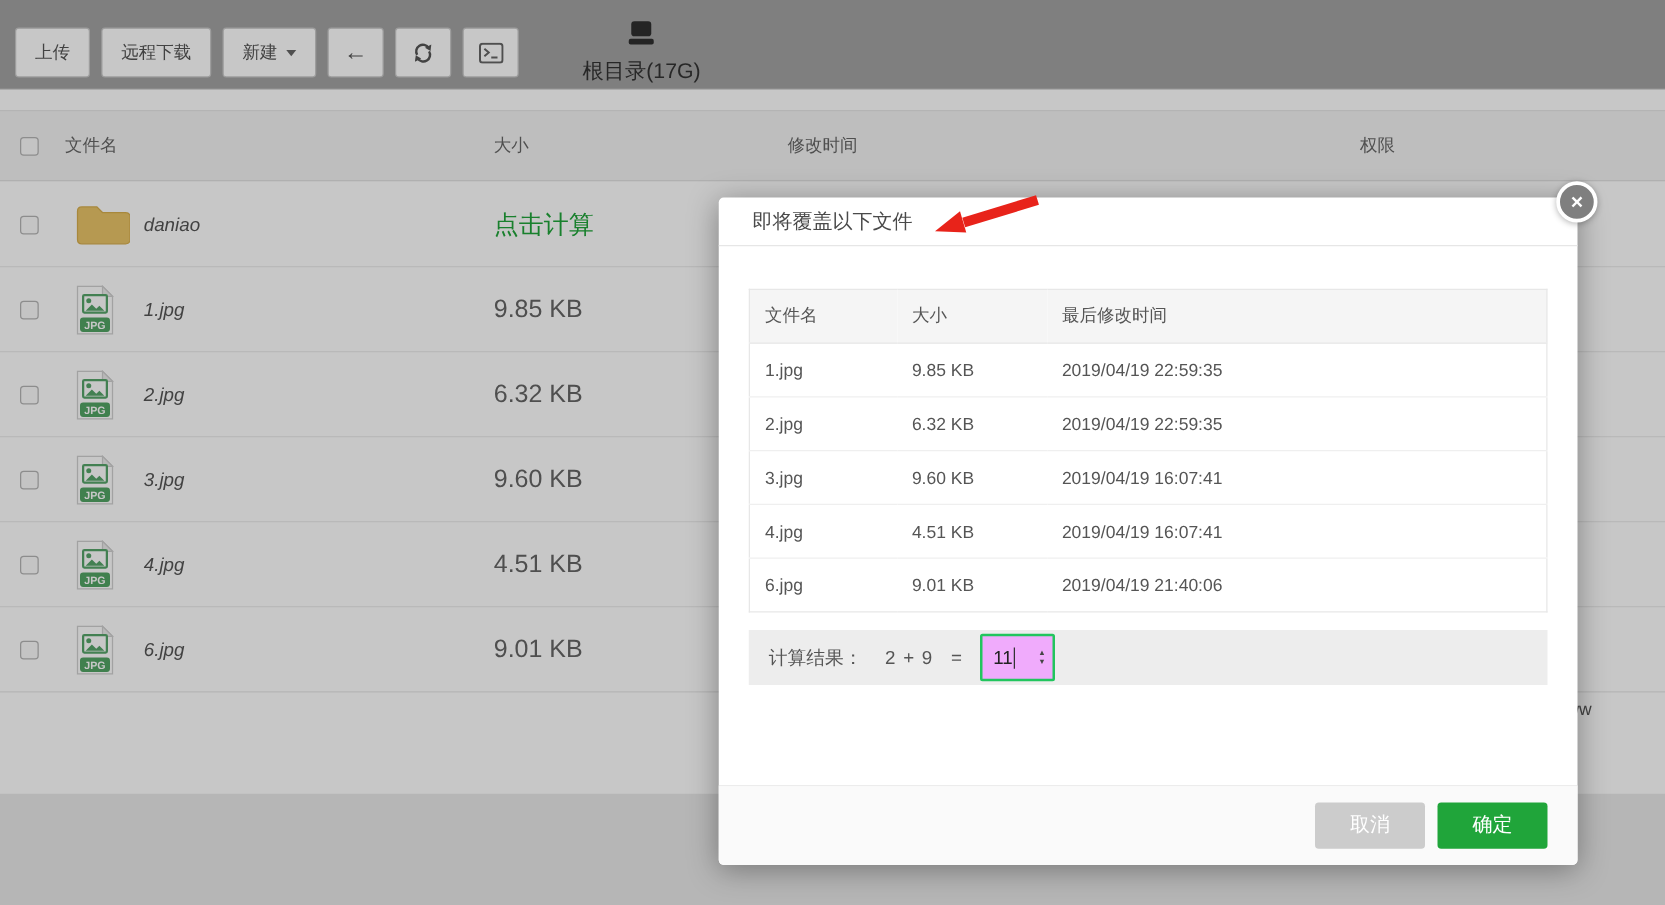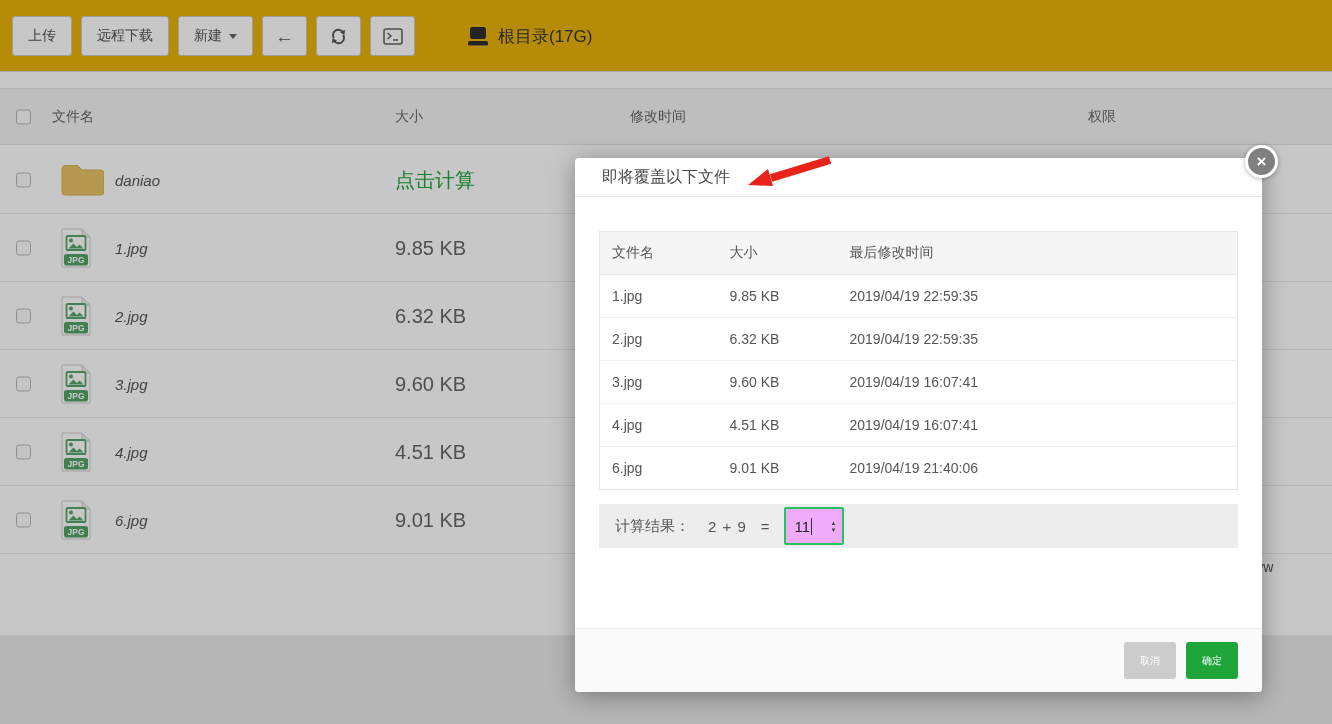--- a/index.html
+++ b/index.html
@@ -3,28 +3,28 @@
 <meta charset="utf-8">
 <style>
   * { box-sizing: border-box; margin: 0; padding: 0; }
   html,body { width:1332px; height:724px; overflow:hidden; }
   body {
     font-family: "Liberation Sans","DejaVu Sans",sans-serif;
     background:#e9e9e9; position:relative;
   }
   
   .panel { position:absolute; top:0; left:0; right:0; height:635px; background:#fff; }
-  .toolbar { position:absolute; top:0; left:0; right:0; height:72px; background:#eab308; border-bottom:1px solid #dcdcdc; }
+  .toolbar { position:absolute; top:0; left:0; right:0; height:72px; background:#a3a3a3; border-bottom:1px solid #dcdcdc; }
   .toolbar-row { display:flex; align-items:center; padding:16px 0 0 12px; gap:9px; }
   .tbtn { height:40px; background:#fff; border:1px solid #c9c9c9; border-radius:3px; color:#555;
           font-size:14px; display:flex; align-items:center; justify-content:center; padding:0 15px; gap:7px; cursor:pointer; }
   .tbtn.iconbtn { width:45px; padding:0; }
   .caret-down { width:0; height:0; border-left:4px solid transparent; border-right:4px solid transparent; border-top:5px solid #666; }
   .back-glyph { font-size:19px; line-height:1; color:#555; }
-  .path { display:flex; align-items:center; gap:8px; margin-left:42px; font-size:17px; color:#333; cursor:pointer; }
+  .path { display:flex; align-items:center; gap:8px; margin-left:42px; font-size:17px; color:#333; cursor:pointer;flex-direction:column; }
 
   .list-header { position:absolute; top:88px; left:0; right:0; height:57px; background:#f4f4f4;
                  border-top:1px solid #e7e7e7; border-bottom:1px solid #e2e2e2; font-size:14px; color:#666; }
   .abs { position:absolute; top:50%; transform:translateY(-50%); }
   .c-check { left:16px; } .c-name { left:52px; } .c-icon { left:60px; }
   .c-rowname { left:115px;font-style:italic; } .c-size { left:395px; } .c-mtime { left:630px; }
   .c-perm { left:1088px; } .c-owner { left:1243px;margin-top:47px; }
 
   .rows { position:absolute; top:146px; left:0; right:0; }
   .frow { position:relative; height:68px; background:#fff; border-bottom:1px solid #e9e9e9; }
@@ -59,21 +59,21 @@
   .num-input { width:60px; height:38px; border:2px solid #22c55e; background:#f0abfc; border-radius:2px;
                display:flex; align-items:center; padding-left:9px; font-size:15px; color:#222;
                position:relative; cursor:text; }
   .caret-bar { width:1px; height:17px; background:#333; margin-left:1px; }
   .spinner { position:absolute; right:5px; top:0; bottom:0; display:flex; flex-direction:column;
              justify-content:center; gap:1px; }
   .spinner span { font-size:6px; color:#444; line-height:6px; cursor:pointer; }
   .modal-footer { position:absolute; left:0; right:0; bottom:0; height:64px; background:#fafafa;
                   border-top:1px solid #ececec; border-radius:0 0 4px 4px; display:flex; align-items:center;
                   justify-content:flex-end; gap:10px; padding-right:24px; }
-  .btn { height:37px; padding:0 16px; border:none; border-radius:3px; font-size:10px; color:#fff; cursor:pointer; }
+  .btn { height:37px; padding:0 28px; border:none; border-radius:3px; font-size:16px; color:#fff; cursor:pointer; }
   .btn-cancel { background:#ccc; }
   .btn-ok { background:#20a53a; }
 </style>
 </head>
 <body>
 
 <div class="panel">
 
   <div class="toolbar">
     <div class="toolbar-row">

